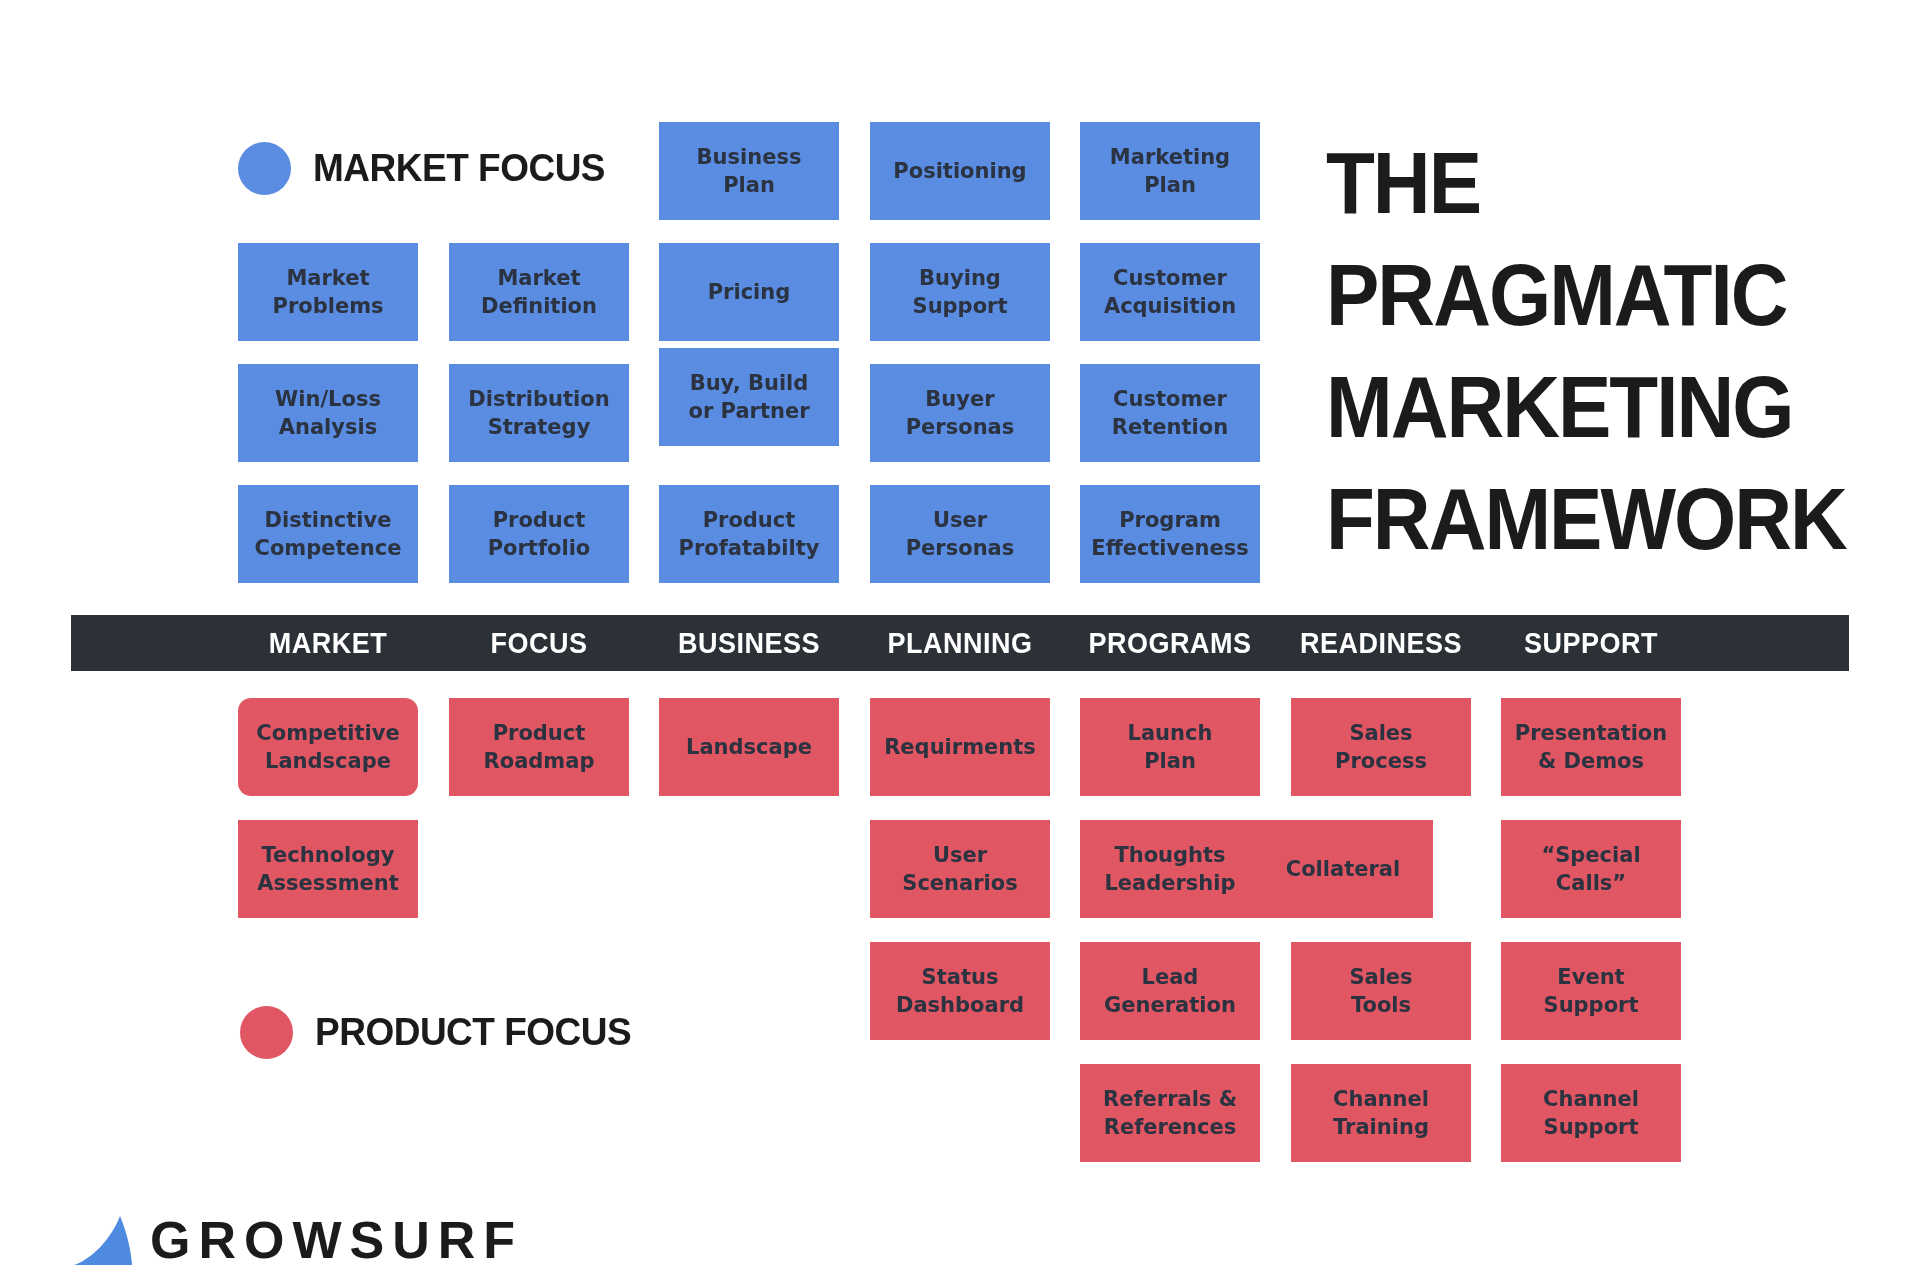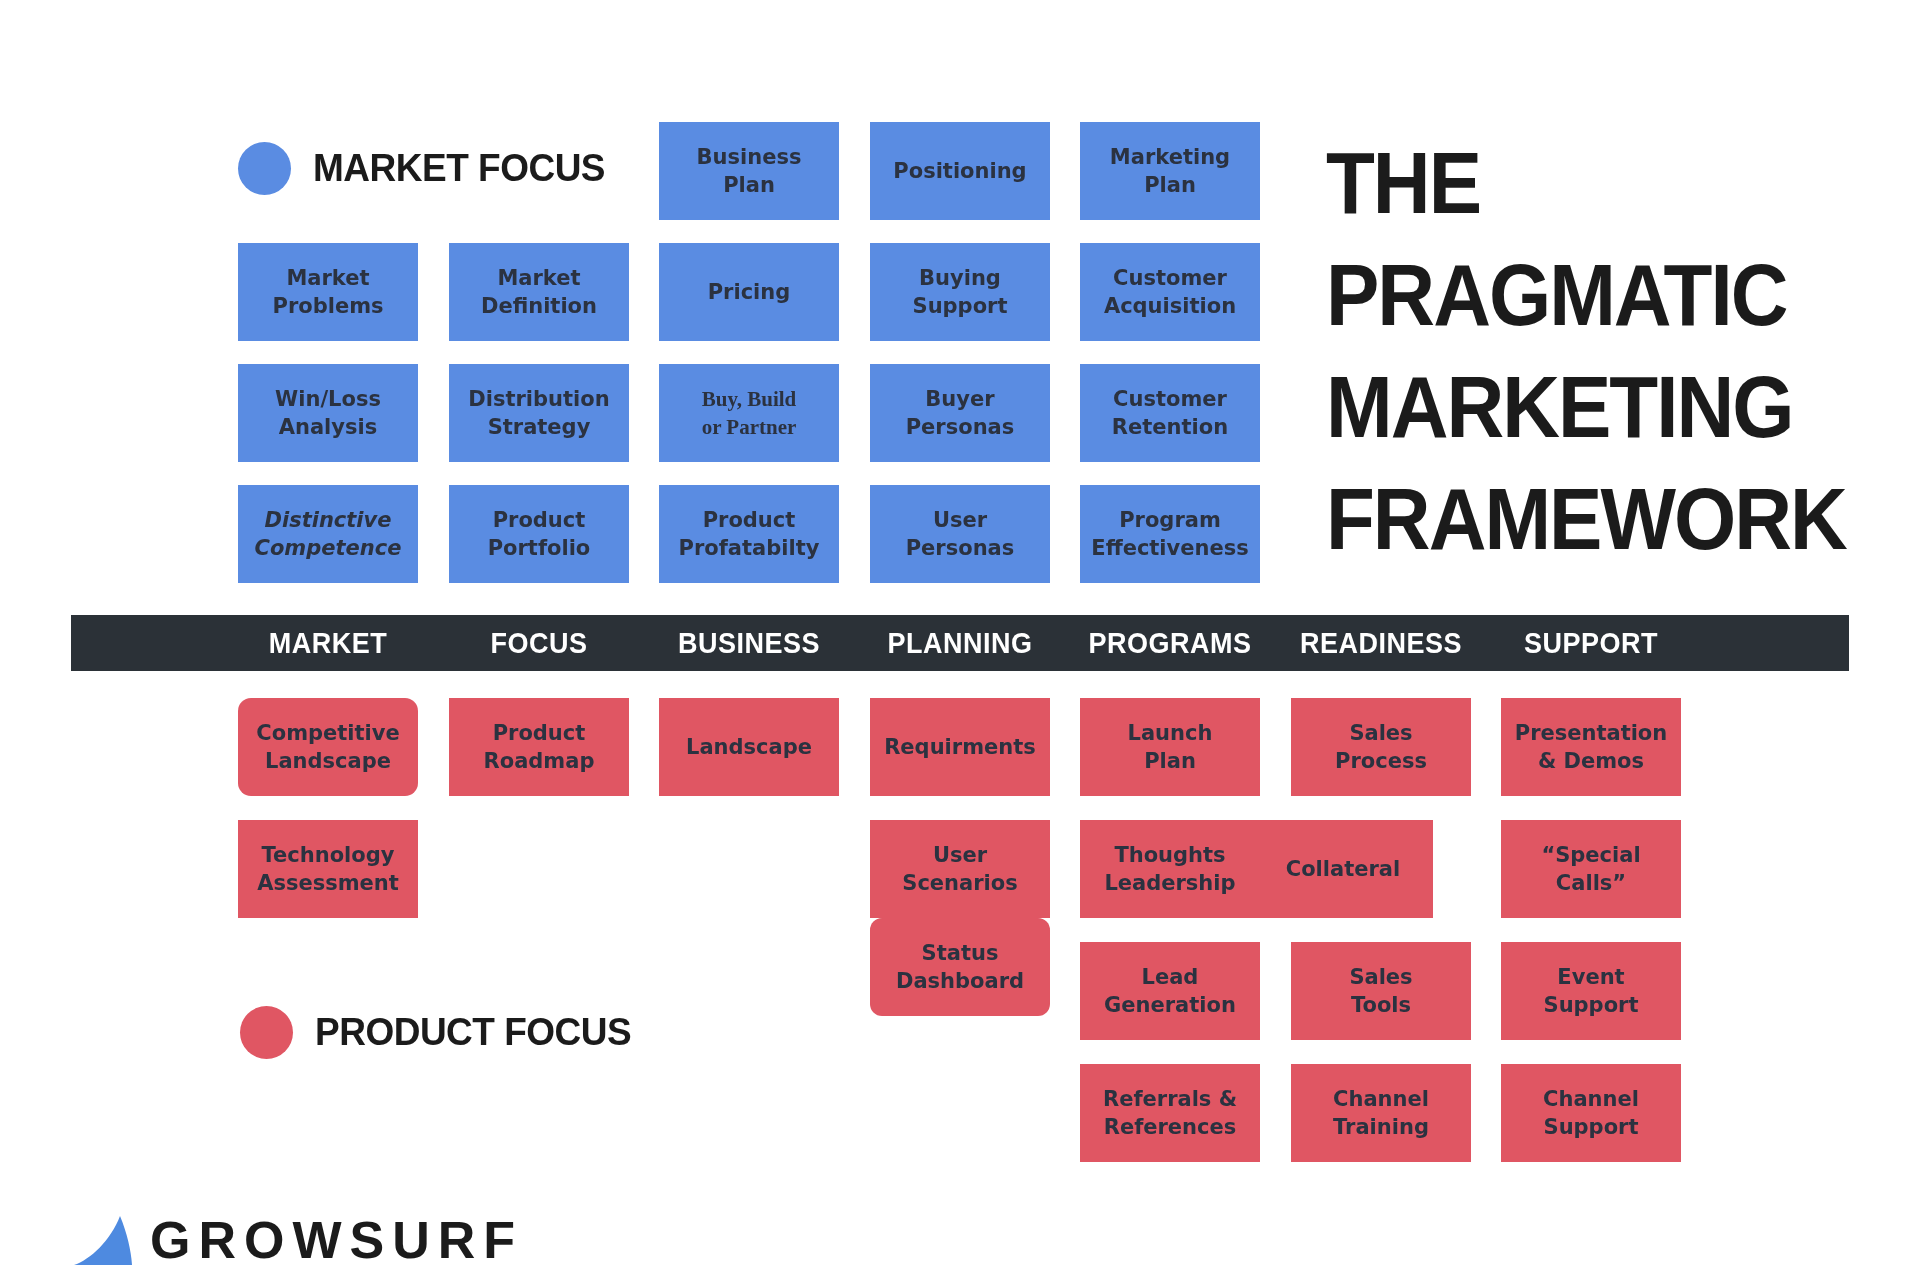--- a/index.html
+++ b/index.html
@@ -145,27 +145,27 @@
 Definition</div>
     <div class="box blue" style="left: 659px; top: 243px;">Pricing</div>
     <div class="box blue" style="left: 870px; top: 243px;">Buying
 Support</div>
     <div class="box blue" style="left: 1080px; top: 243px;">Customer
 Acquisition</div>
     <div class="box blue" style="left: 449px; top: 364px;">Distribution
 Strategy</div>
     <div class="box blue" style="left: 238px; top: 364px;">Win/Loss
 Analysis</div>
-    <div class="box blue" style="left: 659px; top: 364px; font-family: Liberation Serif, serif;">Buy, Build
+    <div class="box blue" style="left: 659px; top: 348px;">Buy, Build
 or Partner</div>
     <div class="box blue" style="left: 870px; top: 364px;">Buyer
 Personas</div>
     <div class="box blue" style="left: 1080px; top: 364px;">Customer
 Retention</div>
-    <div class="box blue" style="left: 238px; top: 485px; font-style: italic;">Distinctive
+    <div class="box blue" style="left: 238px; top: 485px;">Distinctive
 Competence</div>
     <div class="box blue" style="left: 449px; top: 485px;">Product
 Portfolio</div>
     <div class="box blue" style="left: 659px; top: 485px;">Product
 Profatabilty</div>
     <div class="box blue" style="left: 870px; top: 485px;">User
 Personas</div>
     <div class="box blue" style="left: 1080px; top: 485px;">Program
 Effectiveness</div>
     <div class="box red" style="left: 238px; top: 698px; border-radius: 13px;">Competitive
@@ -182,21 +182,21 @@
 &amp; Demos</div>
     <div class="box red" style="left: 238px; top: 820px;">Technology
 Assessment</div>
     <div class="box red" style="left: 870px; top: 820px;">User
 Scenarios</div>
     <div class="box red" style="left: 1080px; top: 820px;">Thoughts
 Leadership</div>
     <div class="box red" style="left: 1253px; top: 820px;">Collateral</div>
     <div class="box red" style="left: 1501px; top: 820px;">“Special
 Calls”</div>
-    <div class="box red" style="left: 870px; top: 918px; border-radius: 12px;">Status
+    <div class="box red" style="left: 870px; top: 942px;">Status
 Dashboard</div>
     <div class="box red" style="left: 1080px; top: 942px;">Lead
 Generation</div>
     <div class="box red" style="left: 1291px; top: 942px;">Sales
 Tools</div>
     <div class="box red" style="left: 1501px; top: 942px;">Event
 Support</div>
     <div class="box red" style="left: 1080px; top: 1064px;">Referrals &amp;
 References</div>
     <div class="box red" style="left: 1291px; top: 1064px;">Channel

